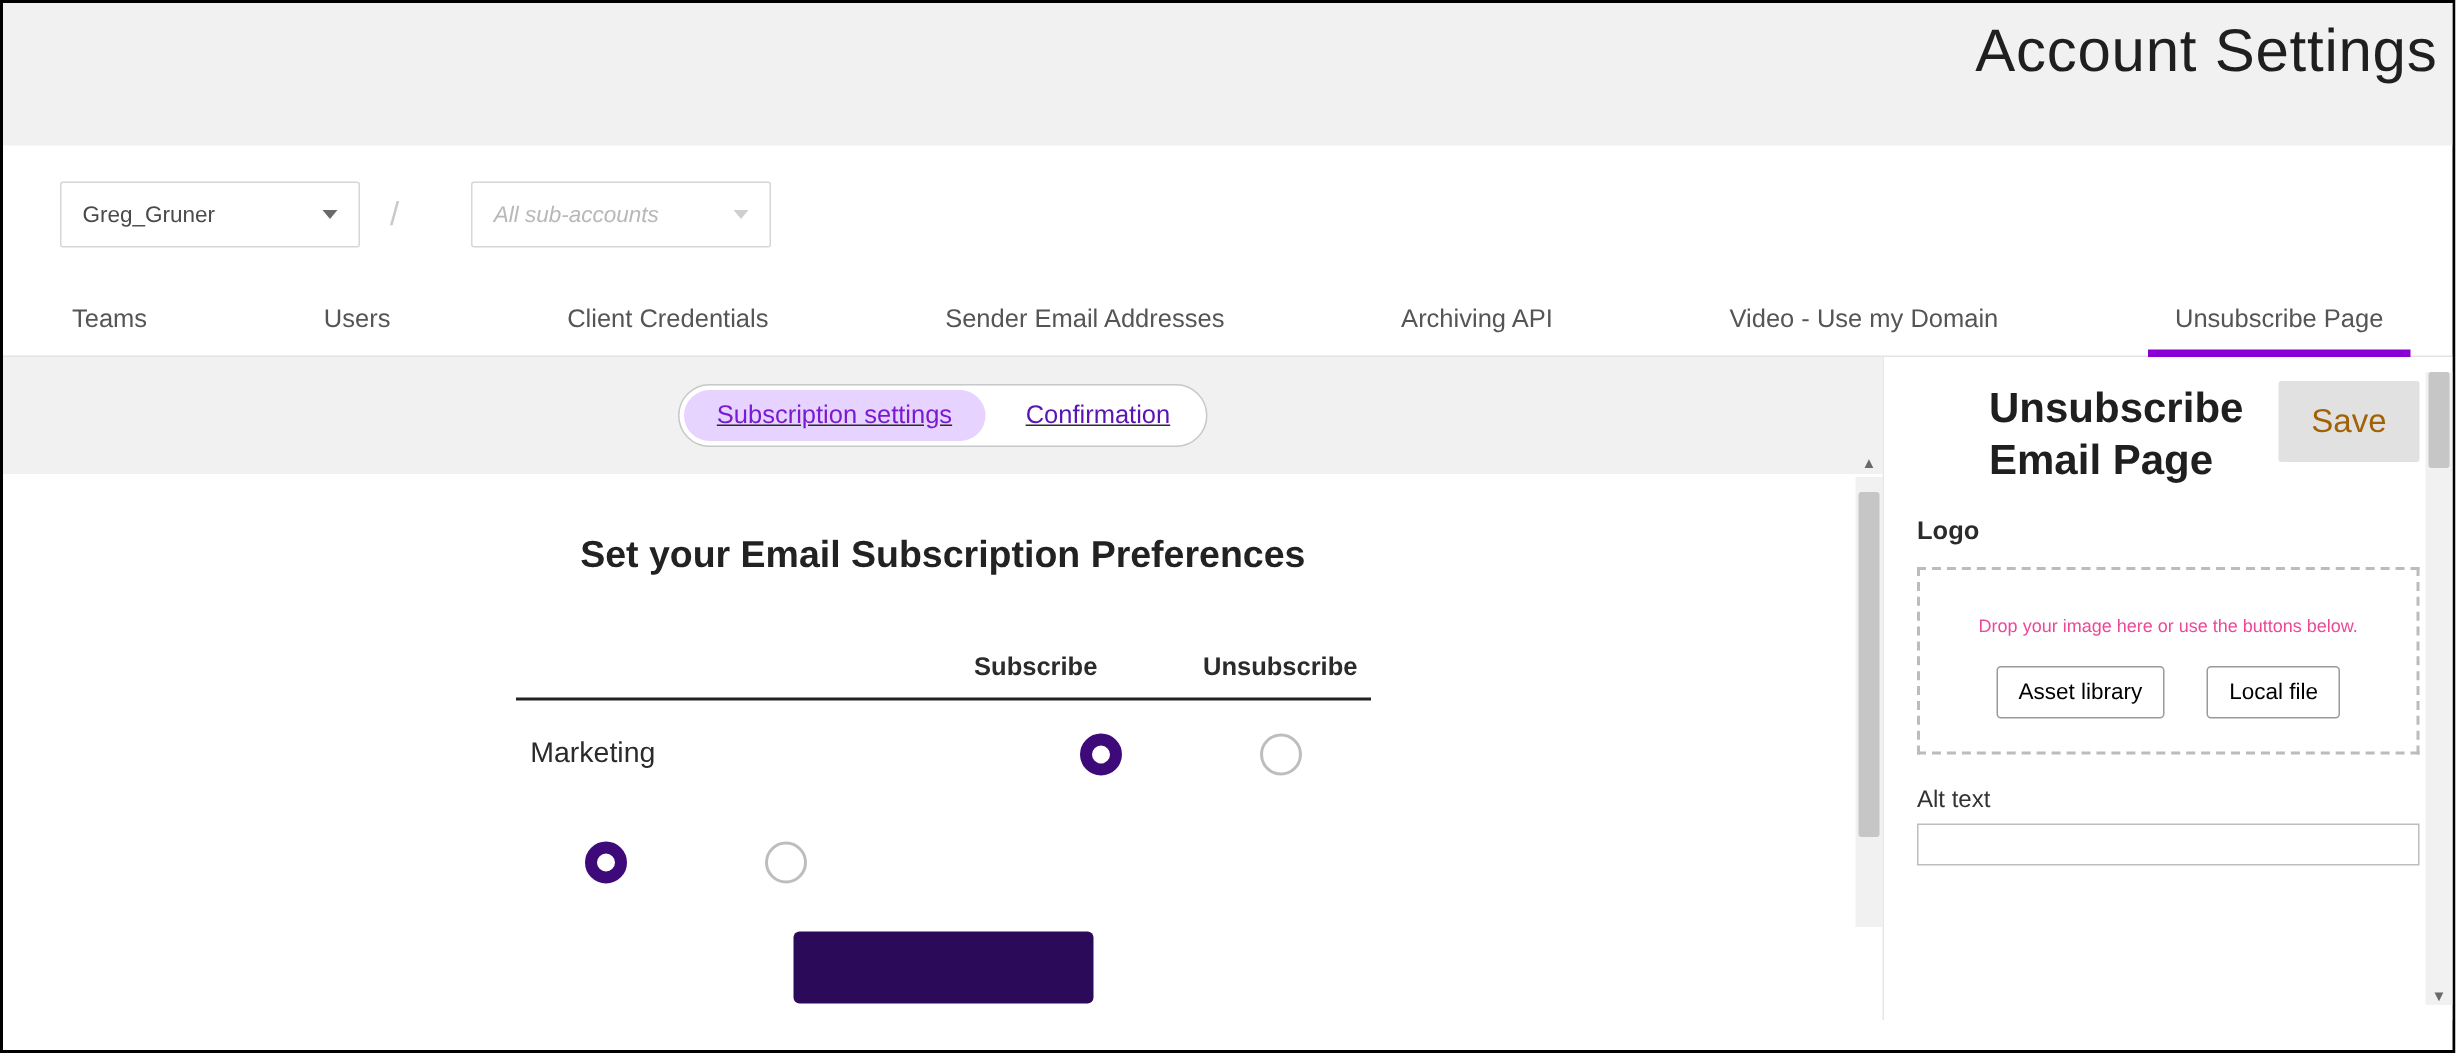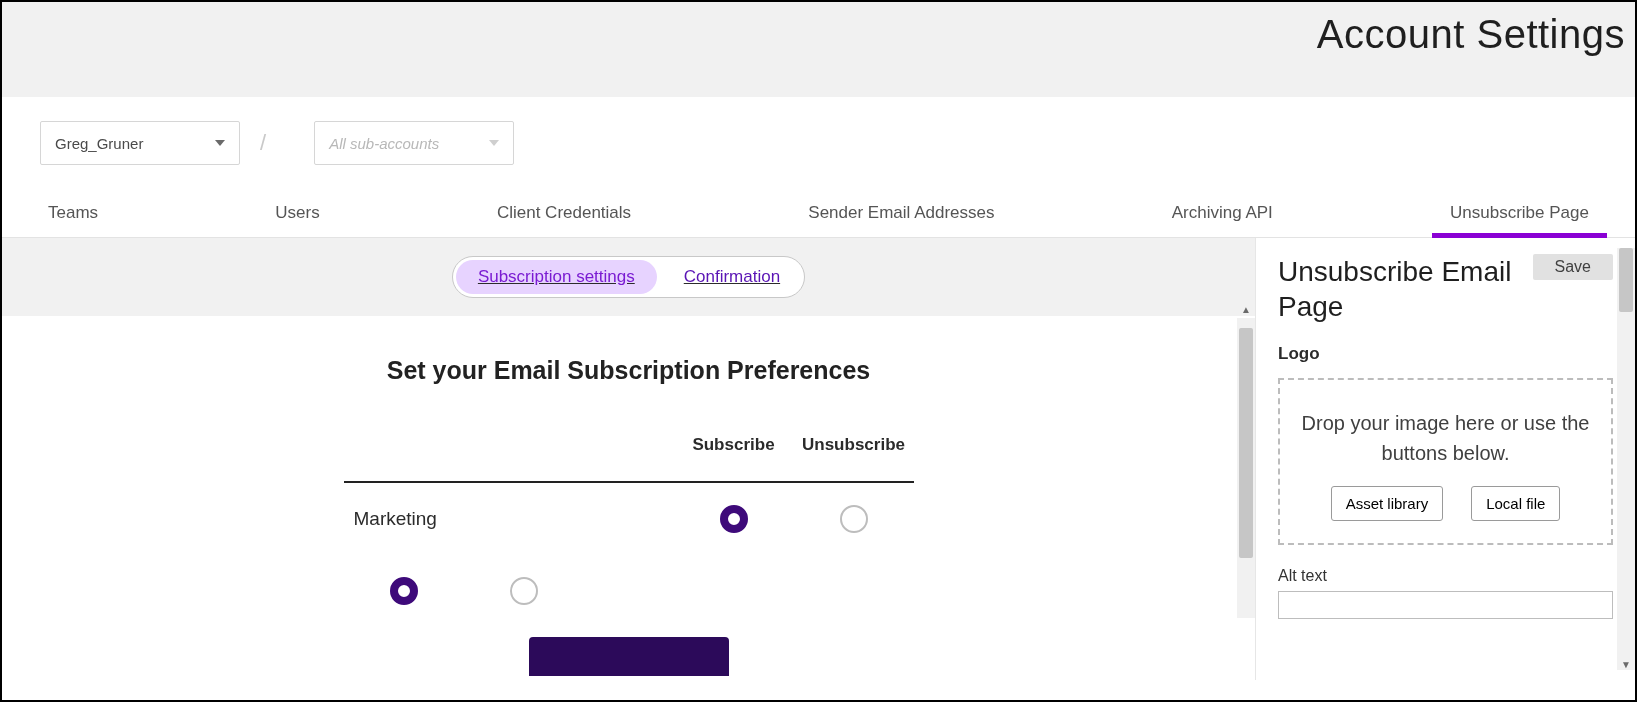--- a/index.html
+++ b/index.html
@@ -26,21 +26,21 @@
 
   .seg-wrap { background: #f1f1f1; padding: 18px 0; display: flex; justify-content: center; text-decoration: underline; }
   .segmented { display: flex; border: 1px solid #c8c8c8; border-radius: 24px; overflow: hidden; background: #fff; }
   .segmented .seg { padding: 10px 24px; font-size: 17px; cursor: pointer; color: #5a14b5; }
   .segmented .seg.active { background: #e7d3ff; color: #7a1bd2; border-radius: 20px; margin: 3px; padding: 7px 22px; }
   .segmented .seg:not(.active) { display: flex; align-items: center; }
 
   .preview-area { position: relative; padding: 40px 0 0 0; overflow-y: auto; height: 360px; }
   .preview-title { text-align: center; font-size: 25px; font-weight: 700; color: #222; }
   .pref-table { margin: 50px auto 0 auto; width: 570px; }
-  .pref-head { display: flex; border-bottom: 2px solid #222; padding-bottom: 26px; }
+  .pref-head { display: flex; border-bottom: 2px solid #222; padding-bottom: 10px; gap: 43px; }
   .pref-head .col1 { flex: 1; }
   .pref-head .colh { width: 120px; text-align: center; font-weight: 700; font-size: 17px; }
   .pref-row { display: flex; align-items: center; padding: 22px 0; }
   .pref-row .col1 { flex: 1; font-weight: 400; font-size: 19px; padding-left: 10px; }
   .pref-row .colr { width: 120px; display: flex; justify-content: center; }
   .radio { width: 28px; height: 28px; border-radius: 50%; border: 2px solid #bdbdbd; display: inline-block; }
   .radio.selected { border: 8px solid #3e0a7a; background: #fff; }
   .big-btn { margin: 10px auto 0 auto; width: 200px; height: 48px; background: #2c0a5a; border-radius: 4px; }
 
   .fake-scroll-left { position: absolute; right: 0; top: 80px; width: 18px; height: 300px; background: #f1f1f1; }
@@ -48,26 +48,26 @@
   .fake-scroll-left .arrow { position: absolute; left: 0; right: 0; text-align: center; font-size: 10px; color: #6a6a6a; }
   .fake-scroll-left .arrow.up { top: -14px; }
 
   .right-pane { width: 380px; border-left: 1px solid #e6e6e6; background: #fff; position: relative; padding: 16px 22px; }
   .right-pane-scroll-wrap { position: absolute; right: 0; top: 10px; bottom: 10px; width: 18px; background: #f1f1f1; }
   .right-pane-scroll-wrap .thumb { position: absolute; left: 2px; right: 2px; top: 0; height: 64px; background: #c6c6c6; border-radius: 2px; }
   .right-pane-scroll-wrap .arrow { position: absolute; left: 0; right: 0; text-align: center; font-size: 10px; color: #6a6a6a; }
   .right-pane-scroll-wrap .arrow.down { bottom: 0; }
 
   .right-head { display: flex; justify-content: space-between; align-items: flex-start; }
-  .panel-title { font-size: 28px; font-weight: 400; line-height: 1.25; color: #1f1f1f; max-width: 240px; }
-  .save-btn { background: #e1e1e1; color: #404040; border: none; padding: 4px 22px; font-size: 16px; border-radius: 2px; cursor: default; }
+  .panel-title { font-size: 28px; font-weight: 700; line-height: 1.25; color: #1f1f1f; max-width: 240px; margin-left: 48px; }
+  .save-btn { background: #e1e1e1; color: #a16207; border: none; padding: 14px 22px; font-size: 22px; border-radius: 2px; cursor: default; }
 
   .section-label { font-weight: 700; font-size: 17px; margin-top: 20px; }
   .dropzone { margin-top: 14px; border: 2px dashed #bcbcbc; padding: 28px 20px 22px 20px; text-align: center; }
-  .dropzone .hint { color: #404040; font-size: 20px; line-height: 1.5; }
+  .dropzone .hint { color: #ec4899; font-size: 12px; line-height: 1.5; }
   .dz-buttons { display: flex; justify-content: center; gap: 28px; margin-top: 18px; }
   .dz-buttons button { background: #fff; border: 1px solid #9a9a9a; padding: 8px 14px; font-size: 15px; border-radius: 3px; cursor: pointer; }
 
   .alt-label { font-size: 16px; margin-top: 22px; color: #333; }
   .alt-input { width: 100%; height: 28px; border: 1px solid #bdbdbd; margin-top: 6px; }
 </style>
 </head>
 <body>
 
 <div class="frame">
@@ -87,20 +87,21 @@
       <span class="caret light"></span>
     </div>
   </div>
 
   <div class="tabs" id="tabs">
       <div class="tab">Teams</div>
       <div class="tab">Users</div>
       <div class="tab">Client Credentials</div>
       <div class="tab">Sender Email Addresses</div>
       <div class="tab">Archiving API</div>
+      <div class="tab">Video - Use my Domain</div>
       <div class="tab active">Unsubscribe Page</div>
     </div>
 
   <div class="body-row">
     <div class="left-pane">
 
       <div class="seg-wrap">
         <div class="segmented">
           <div class="seg active">Subscription settings</div>
           <div class="seg">Confirmation</div>

